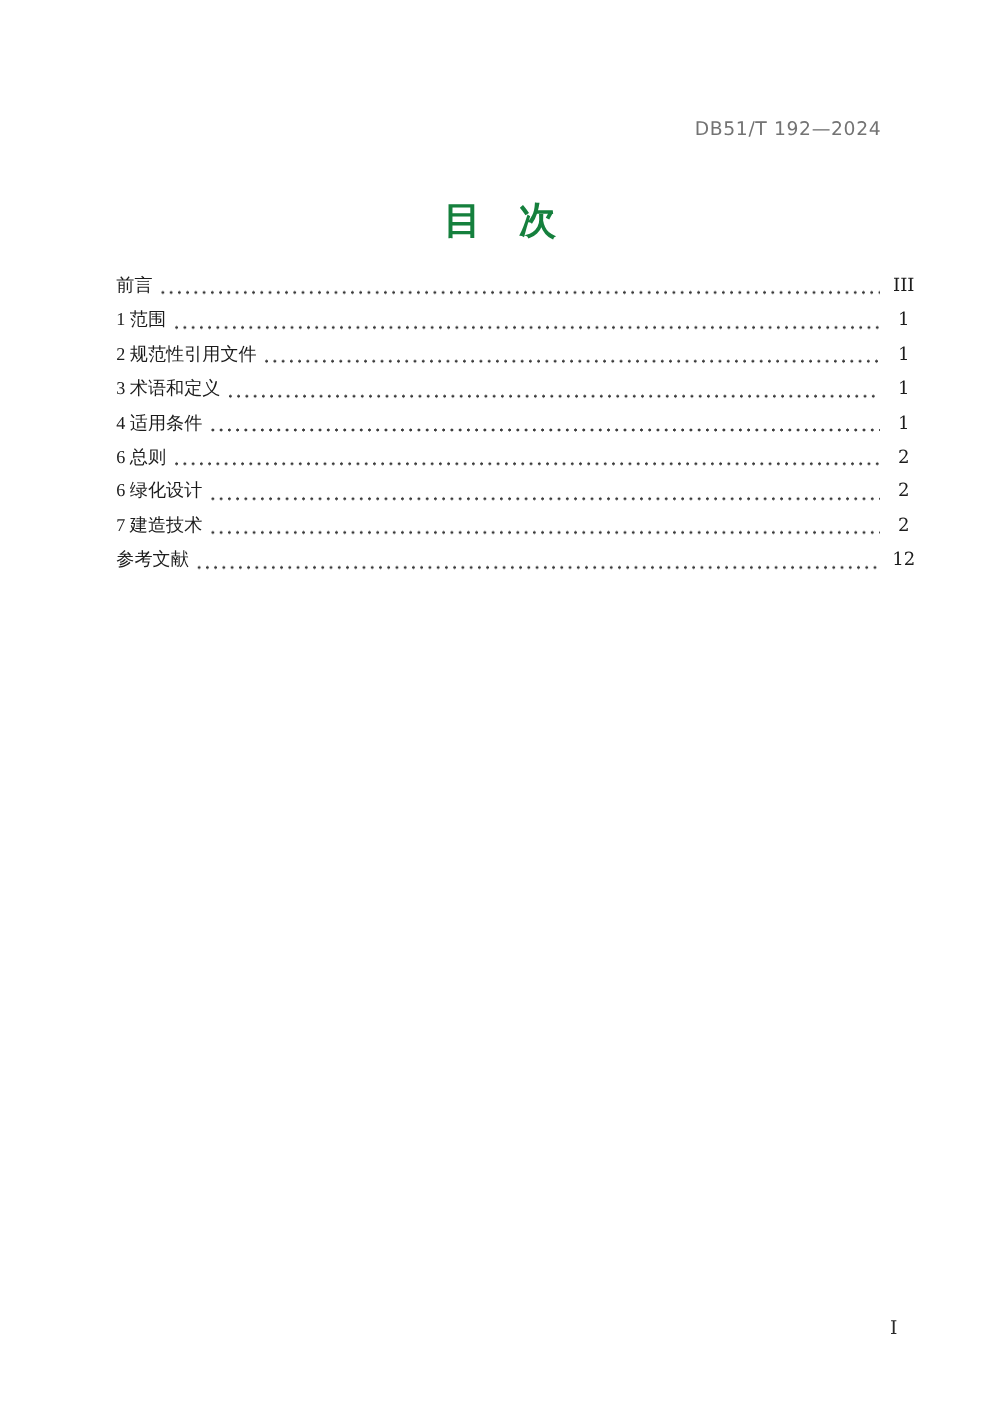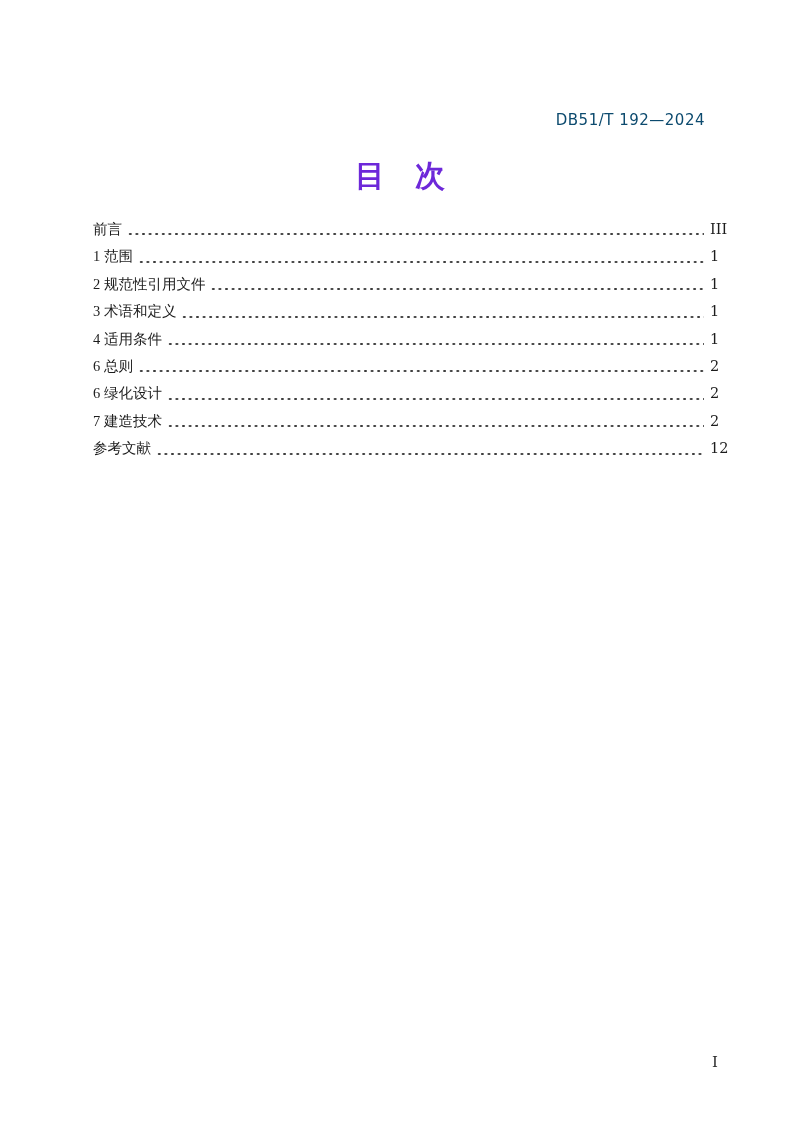--- a/index.html
+++ b/index.html
@@ -11,38 +11,38 @@
     position: relative;
     width: 800px;
     height: 1132px;
     background: #ffffff;
     color: #1c1c1c;
     font-family: "Liberation Serif", "DejaVu Serif", serif;
     overflow: hidden;
   }
   .doc-code {
     position: absolute;
-    top: 111px;
+    top: 94px;
     left: 0;
     right: 95px;
     text-align: right;
     font-family: "DejaVu Sans", "Liberation Sans", sans-serif;
     font-size: 15px;
     letter-spacing: 0.5px;
-    color: #0c4a6e;
+    color: #737373;
   }
   .toc-title {
     position: absolute;
     top: 156px;
     left: 0;
     width: 100%;
     text-align: center;
     font-size: 30px;
     font-weight: bold;
-    color: #6d28d9;
+    color: #15803d;
   }
   .toc-list {
     position: absolute;
     top: 216px;
     left: 93px;
     right: 64px;
   }
   .toc-row {
     display: flex;
     align-items: baseline;
@@ -60,21 +60,21 @@
     align-self: stretch;
     margin: 0 6px 0 5px;
     background-image: radial-gradient(circle, #3a3a3a 1px, transparent 1.35px);
     background-size: 6.6px 6px;
     background-repeat: repeat-x;
     background-position: left 72%;
   }
   .toc-page {
     flex: 0 0 auto;
     min-width: 26px;
-    text-align: left;
+    text-align: center;
     font-family: "DejaVu Serif", "Liberation Serif", serif;
   }
   .footer-page-number {
     position: absolute;
     bottom: 61px;
     left: 0;
     right: 82px;
     text-align: right;
     font-size: 15px;
     color: #2a2a2a;

